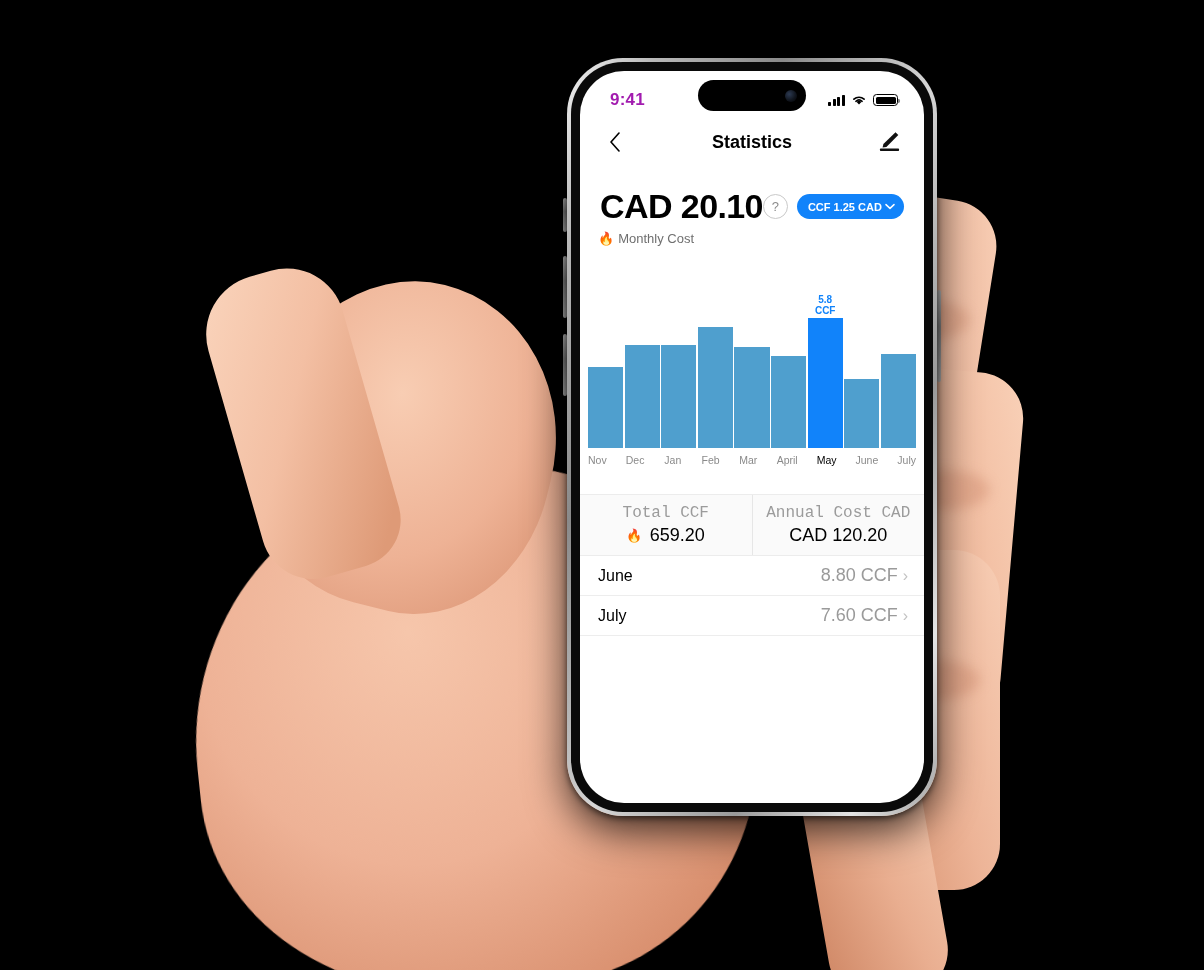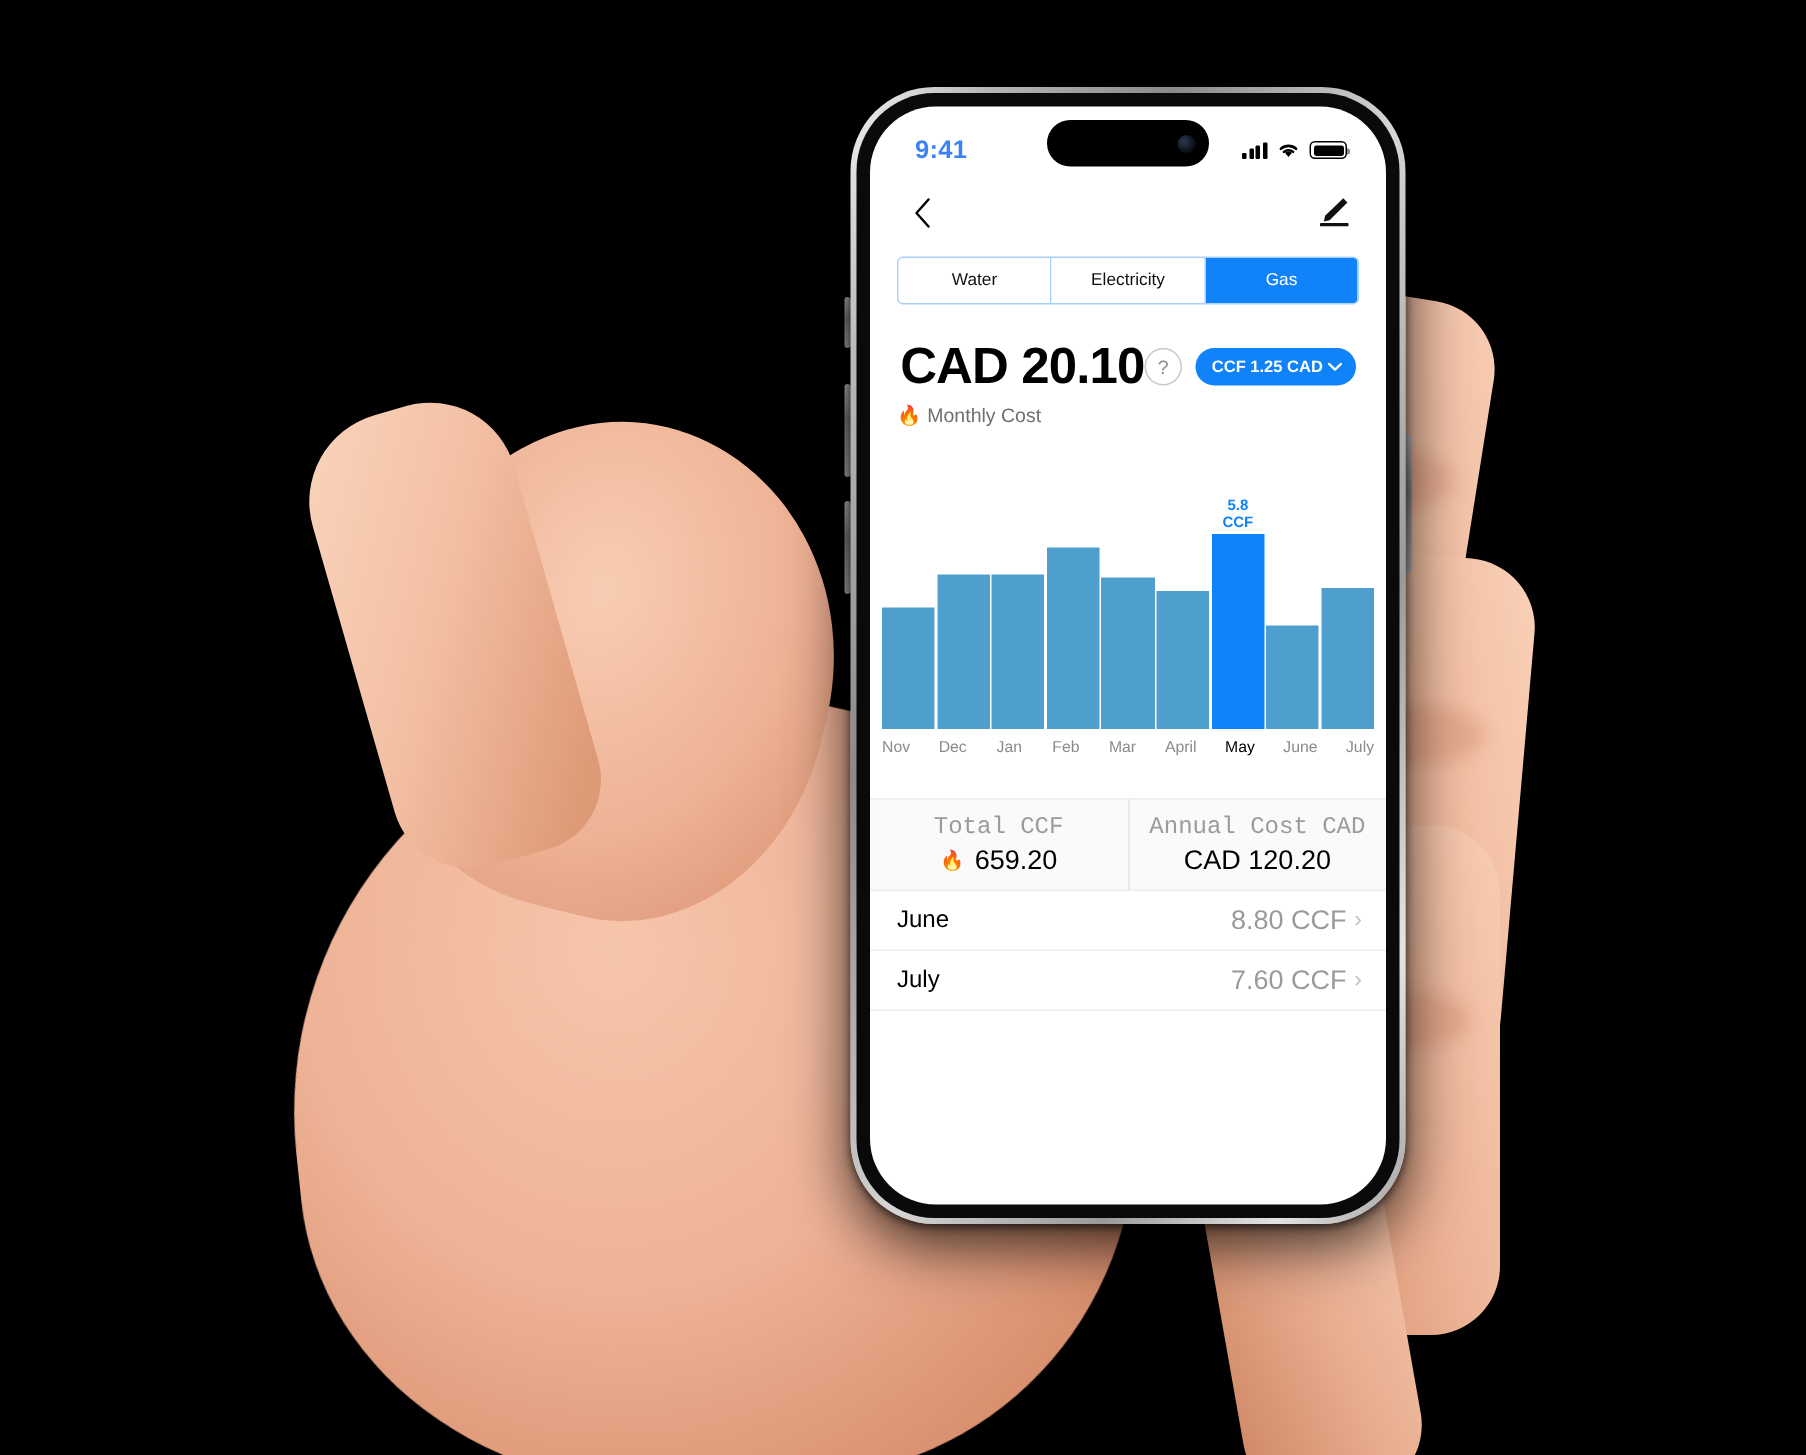--- a/index.html
+++ b/index.html
@@ -112,21 +112,21 @@
     position: relative;
     height: 48px;
     display: flex;
     align-items: center;
     justify-content: space-between;
     padding: 10px 26px 0 30px;
   }
   .sb-time {
     font-size: 17px;
     font-weight: bold;
-    color: #3b82f6;
+    color: #a21caf;
     letter-spacing: 0.2px;
   }
   .island {
     position: absolute;
     left: 50%;
     transform: translateX(-50%);
     top: 9px;
     width: 108px; height: 31px;
     background: #000;
     border-radius: 18px;
@@ -408,41 +408,29 @@
               </div>
           </div>
         </div>
 
         <div class="navbar">
           <div class="nav-back">
             <svg width="12" height="20" viewBox="0 0 12 20">
               <path d="M10 1 L2 10 L10 19" stroke="#000" stroke-width="1.6" fill="none" stroke-linecap="round" stroke-linejoin="round"></path>
             </svg>
           </div>
+          <div class="nav-title">Statistics</div>
           <div class="nav-edit">
             <svg width="26" height="24" viewBox="0 0 26 24">
               <path d="M19.5 3.2 L22.3 6.0 L10.4 17.9 L6.6 18.6 L7.4 14.9 Z" fill="#111"></path>
               <rect x="4" y="19.6" width="19" height="2.3" rx="0.6" fill="#111"></rect>
             </svg>
           </div>
         </div>
 
-        <div class="seg-wrap">
-          <div class="segmented">
-            <div class="seg">
-              <span>Water</span>
-            </div>
-            <div class="seg">
-              <span>Electricity</span>
-            </div>
-            <div class="seg active">
-              <span>Gas</span>
-            </div>
-          </div>
-        </div>
 
         <div class="hero">
           <div class="hero-amount">CAD 20.10</div>
           <div class="hero-right">
             <div class="help-circle">
               <span>?</span>
             </div>
             <div class="rate-pill">
               <span>CCF 1.25 CAD</span>
               <svg width="10" height="7" viewBox="0 0 10 7">

